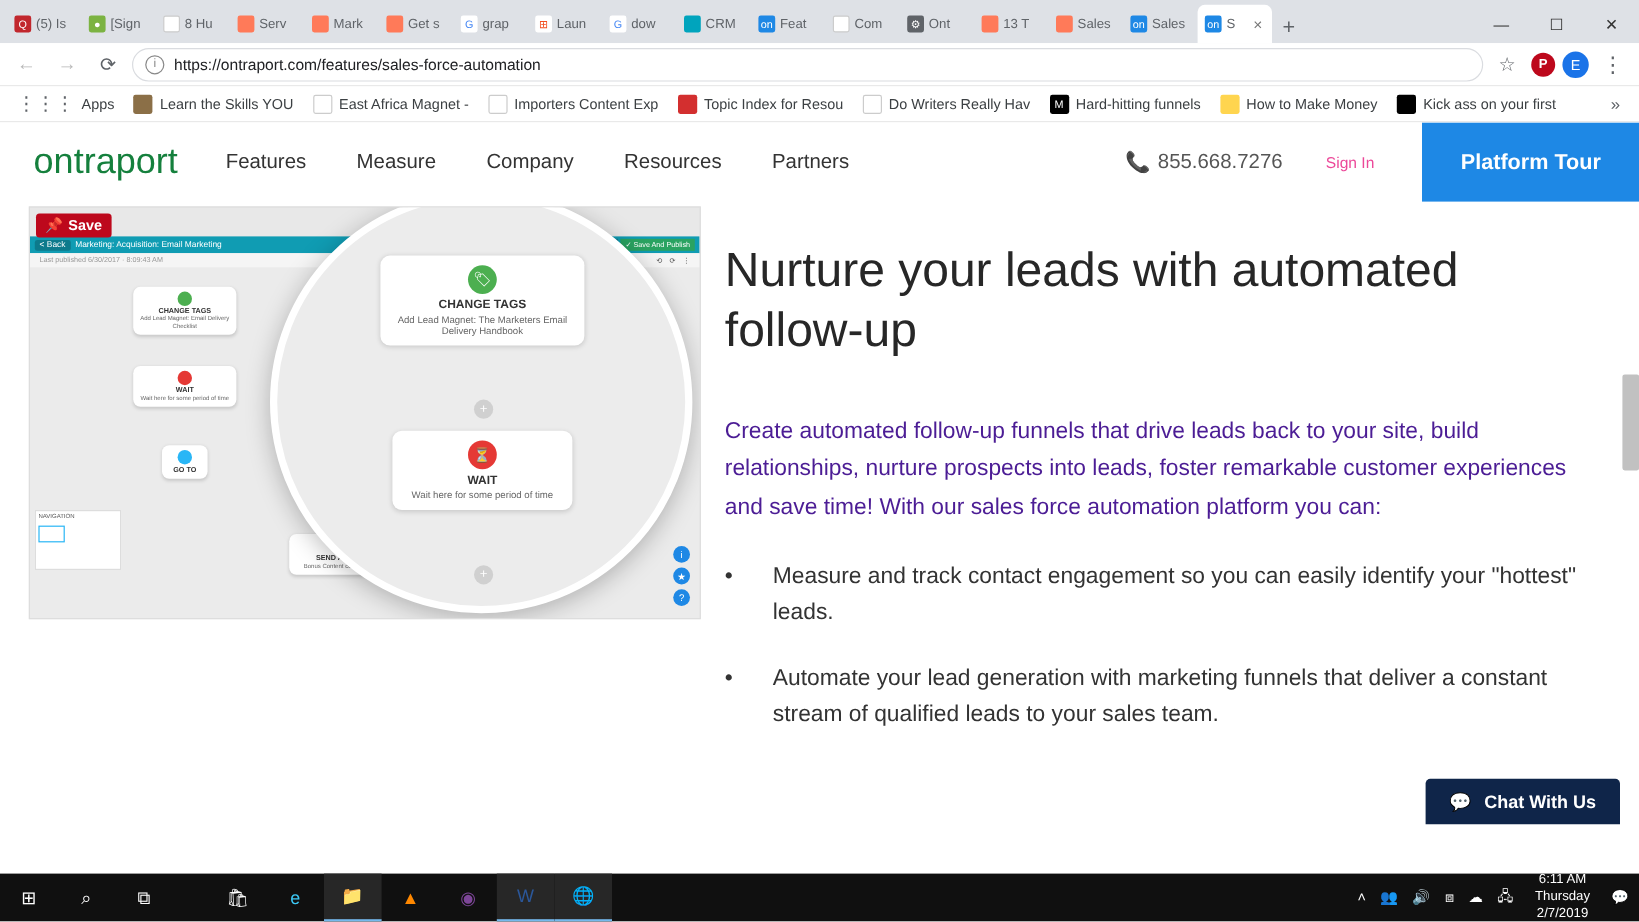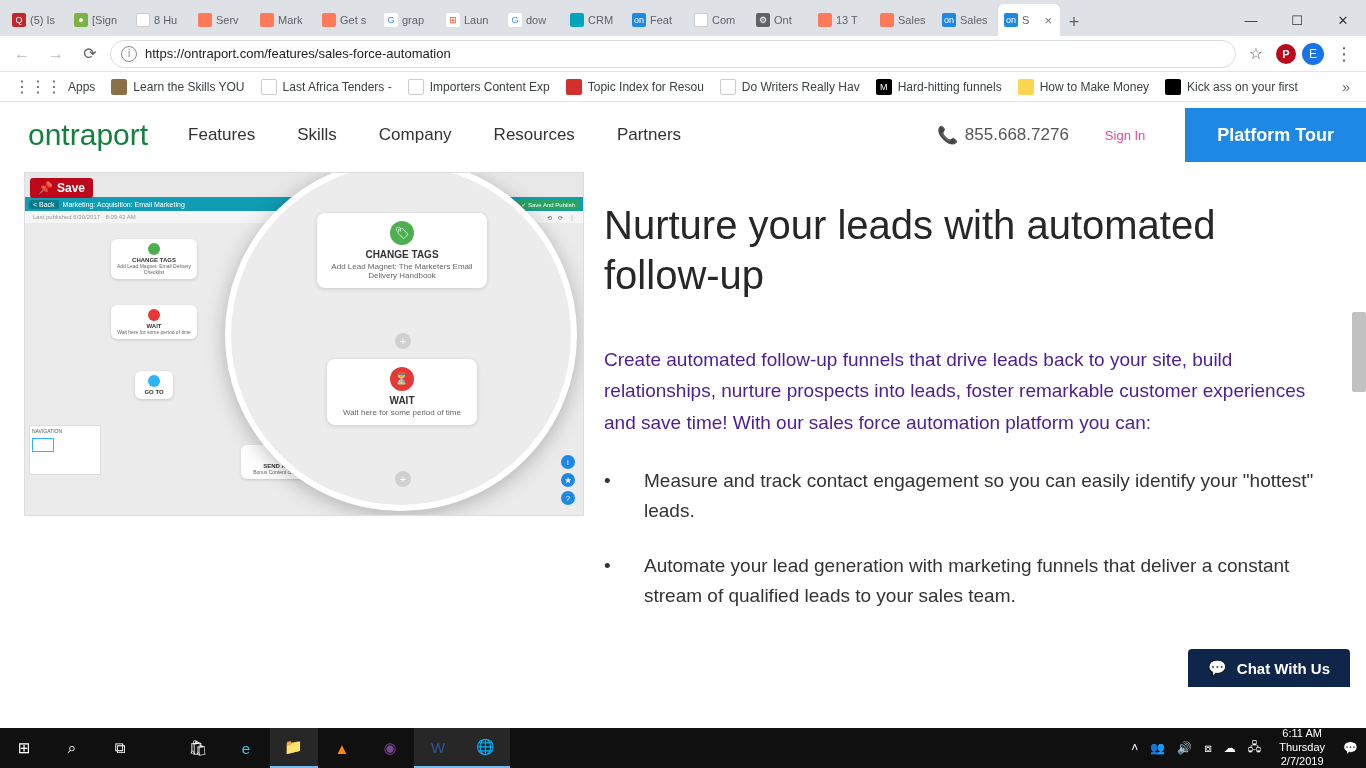--- a/index.html
+++ b/index.html
@@ -28,21 +28,21 @@
 .bmitem .bfav{width:16px;height:16px;border-radius:2px;display:flex;align-items:center;justify-content:center;font-size:9px;color:#fff}
 .apps{color:#5f6368;font-size:16px}
 .bmore{margin-left:auto;color:#5f6368;font-size:14px;padding:0 8px;cursor:pointer}
 .page{position:relative;height:585px;background:#fff;overflow:hidden}
 .sitehdr{height:66px;display:flex;align-items:center;padding:0 28px}
 .logo{font-size:30px;font-weight:300;color:#15803d;letter-spacing:0px;font-family:Arial}
 .navlinks{display:flex;gap:42px;margin-left:40px;font-size:17px;color:#333}
 .navlinks div{cursor:pointer}
 .phone{margin-left:auto;color:#555;font-size:17px;display:flex;align-items:center;gap:6px}
 .signin{margin-left:36px;color:#ec4899;font-size:13px;cursor:pointer}
-.tourbtn{margin-left:40px;background:#1e88e5;color:#fff;height:54px;display:flex;align-items:center;padding:0 32px;font-size:18px;font-weight:600;cursor:pointer;margin-right:-28px}
+.tourbtn{margin-left:40px;background:#1e88e5;color:#fff;height:66px;display:flex;align-items:center;padding:0 32px;font-size:18px;font-weight:600;cursor:pointer;margin-right:-28px}
 .content{display:flex;padding:0 24px}
 .thumbwrap{position:relative;margin-top:4px}
 .savebadge{position:absolute;top:6px;left:6px;background:#bd081c;color:#fff;font-size:12px;font-weight:bold;padding:3px 8px;border-radius:3px;display:flex;align-items:center;gap:4px;z-index:5}
 .thumb{width:560px;height:344px;background:#e8e8e8;border:1px solid #ddd;position:relative;overflow:hidden}
 .thumbhdr{position:absolute;top:24px;left:0;right:0;height:14px;background:#109cb3;display:flex;align-items:center;padding:0 4px;gap:4px}
 .thumbhdr .back{background:#0d7a8c;color:#fff;font-size:7px;padding:1px 4px;border-radius:2px}
 .thumbhdr .bc{color:#fff;font-size:7px}
 .thumbhdr .r{margin-left:auto;display:flex;gap:2px}
 .thumbhdr .r div{font-size:6px;color:#fff;padding:1px 4px}
 .thumbhdr .r .save{background:#0d7a8c}
@@ -185,21 +185,21 @@
       <div class="bmitem">
         <span class="apps">⋮⋮⋮</span>
         <span>Apps</span>
       </div>
       <div class="bmitem">
         <span class="bfav" style="background:#8b6f47"></span>
         <span>Learn the Skills YOU</span>
       </div>
       <div class="bmitem">
         <span class="bfav" style="background:#ffffff;border:1px solid #ccc"></span>
-        <span>Last Africa Tenders -</span>
+        <span>East Africa Magnet -</span>
       </div>
       <div class="bmitem">
         <span class="bfav" style="background:#ffffff;border:1px solid #ccc"></span>
         <span>Importers Content Exp</span>
       </div>
       <div class="bmitem">
         <span class="bfav" style="background:#d32f2f"></span>
         <span>Topic Index for Resou</span>
       </div>
       <div class="bmitem">
@@ -220,21 +220,21 @@
       </div>
     </div>
   <div class="bmore">»</div>
 </div>
 
 <div class="page">
   <div class="sitehdr">
     <div class="logo">ontraport</div>
     <div class="navlinks" id="navlinks">
         <div>Features</div>
-        <div>Skills</div>
+        <div>Measure</div>
         <div>Company</div>
         <div>Resources</div>
         <div>Partners</div>
       </div>
     <div class="phone">
       <span>📞</span>
       <span>855.668.7276</span>
     </div>
     <div class="signin">Sign In</div>
     <div class="tourbtn">Platform Tour</div>

